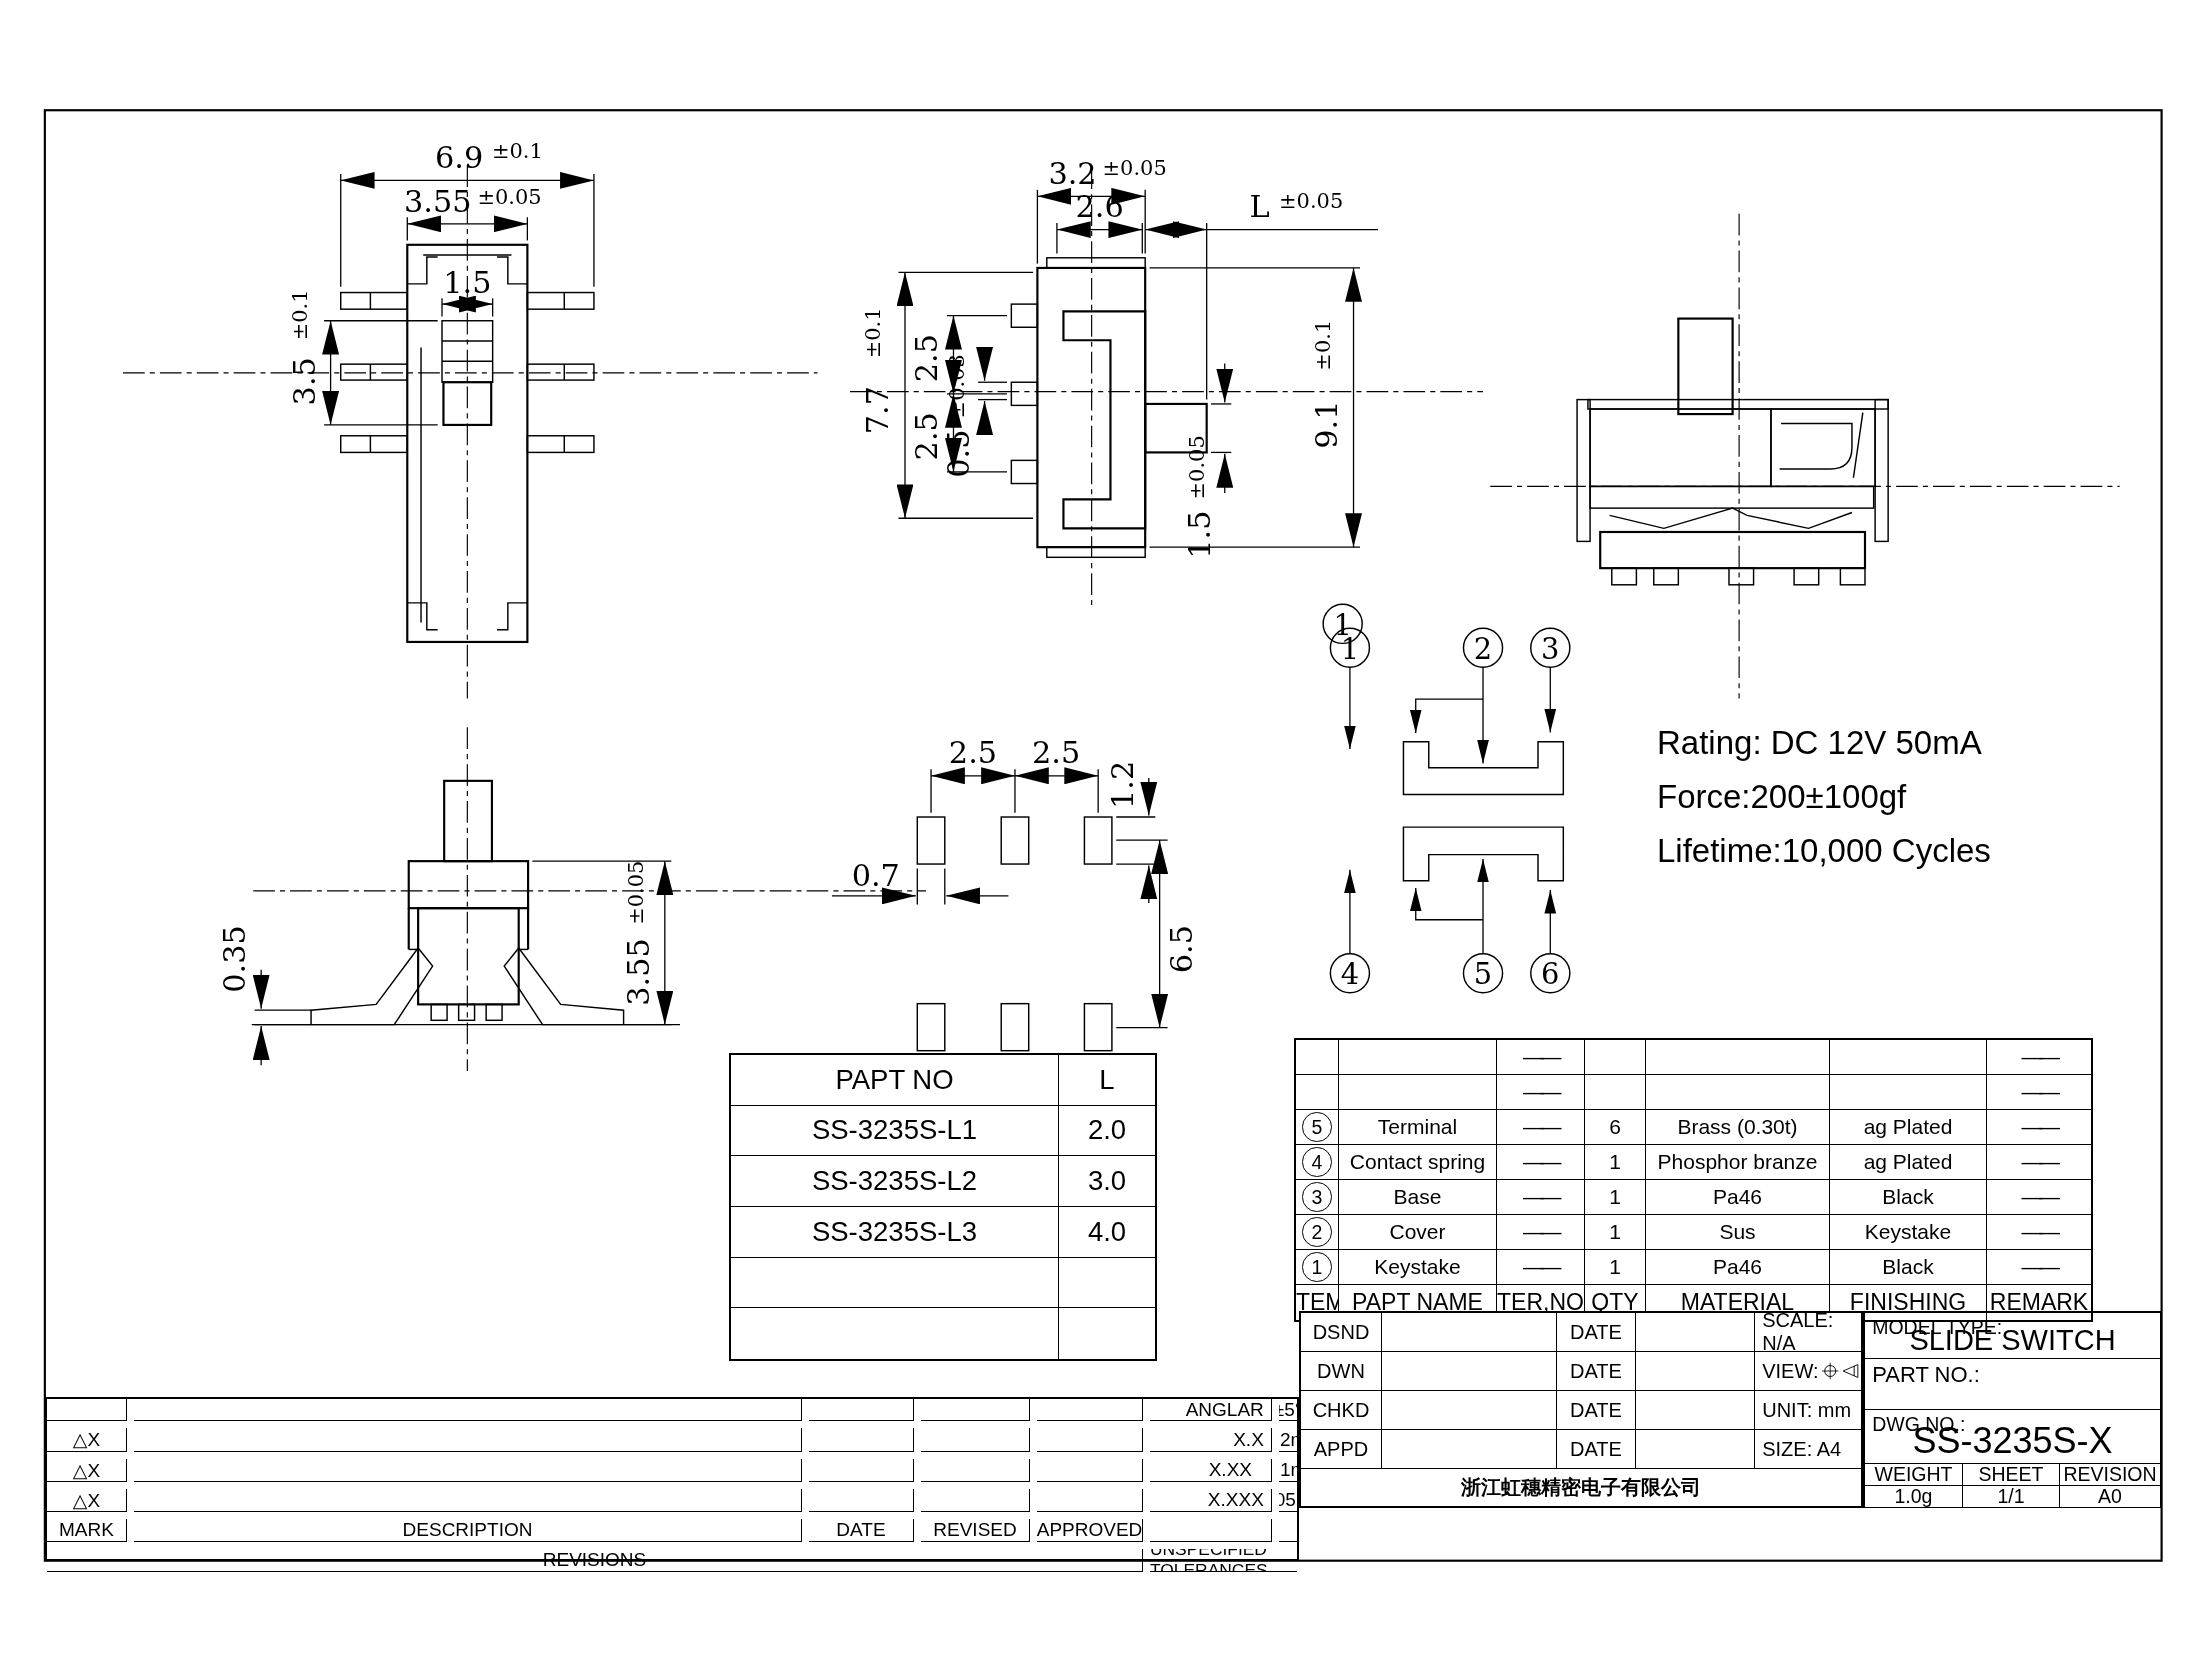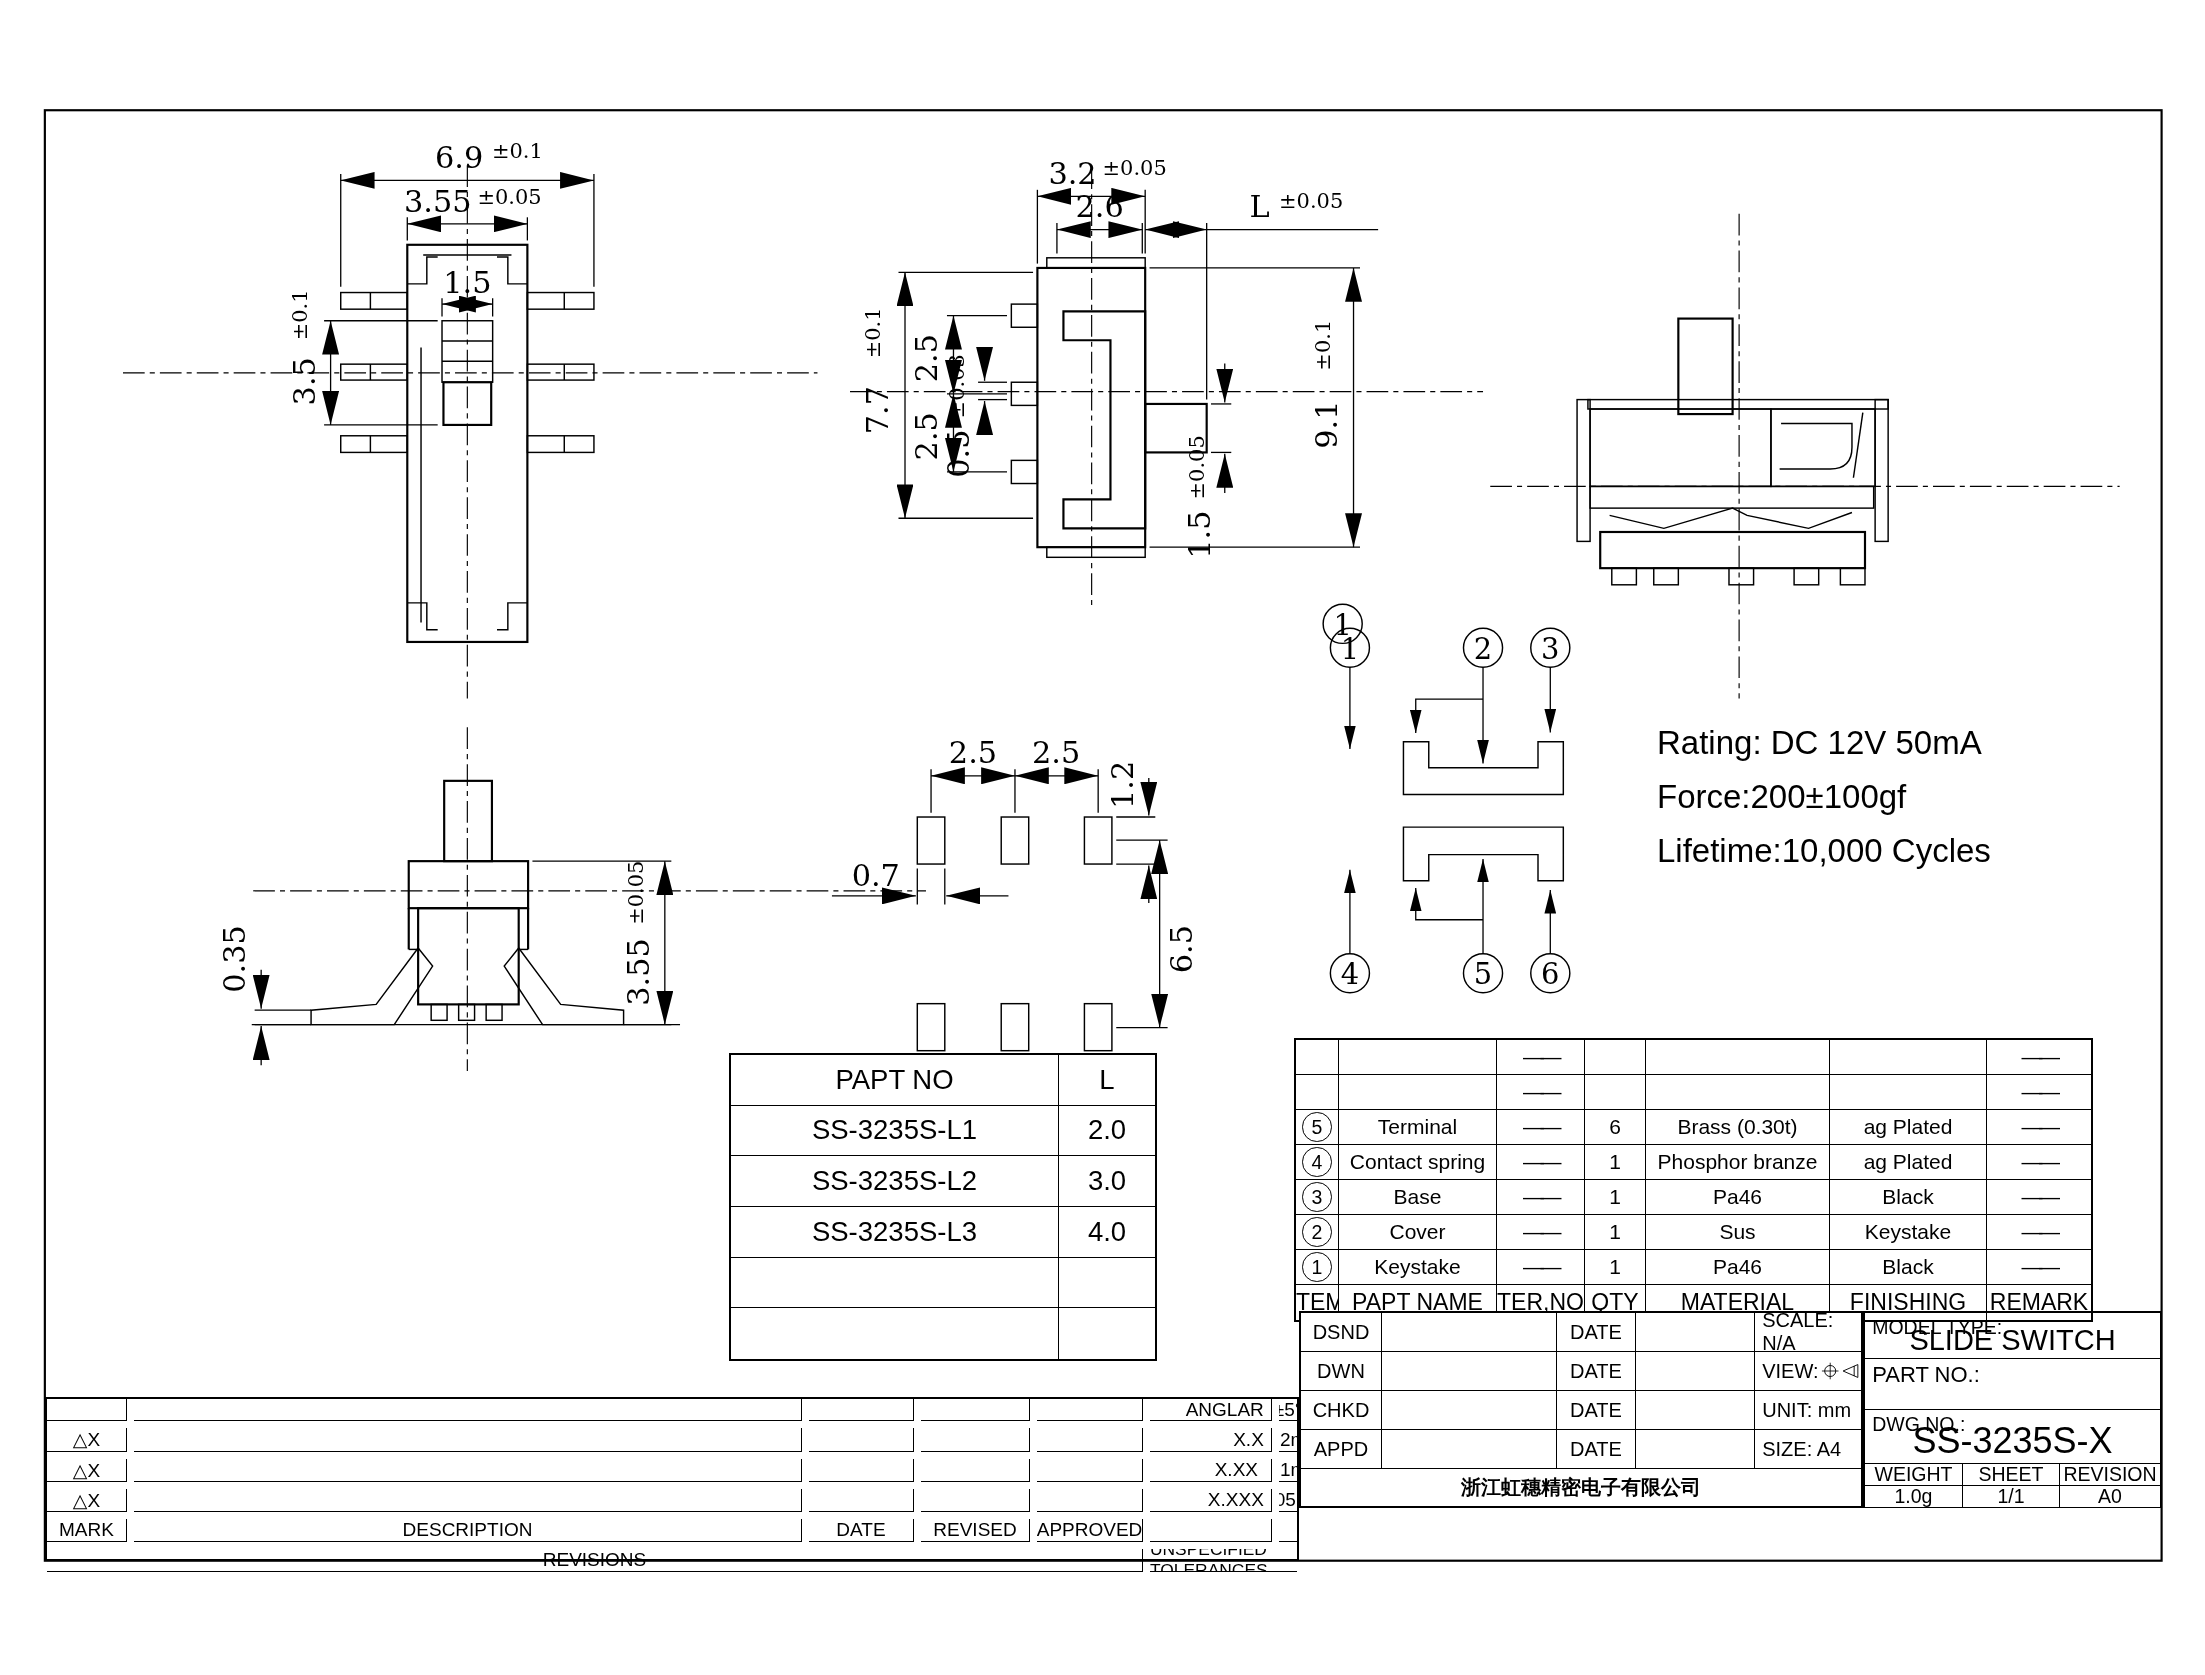--- a/index.html
+++ b/index.html
@@ -406,21 +406,21 @@
   <div class="cell"></div>
   <div class="cell"></div>
   <div class="cell right" style="padding-right:7.2px">X.X</div>
   <div class="cell lc">±0.2mm</div>
 
   <div class="cell">△X</div>
   <div class="cell"></div>
   <div class="cell"></div>
   <div class="cell"></div>
   <div class="cell"></div>
-  <div class="cell right" style="padding-right:13px">X.XX</div>
+  <div class="cell right" style="padding-right:19px">X.XX</div>
   <div class="cell lc">±0.1mm</div>
 
   <div class="cell">△X</div>
   <div class="cell"></div>
   <div class="cell"></div>
   <div class="cell"></div>
   <div class="cell"></div>
   <div class="cell right" style="padding-right:7.2px">X.XXX</div>
   <div class="cell lc">±0.05mm</div>
 

